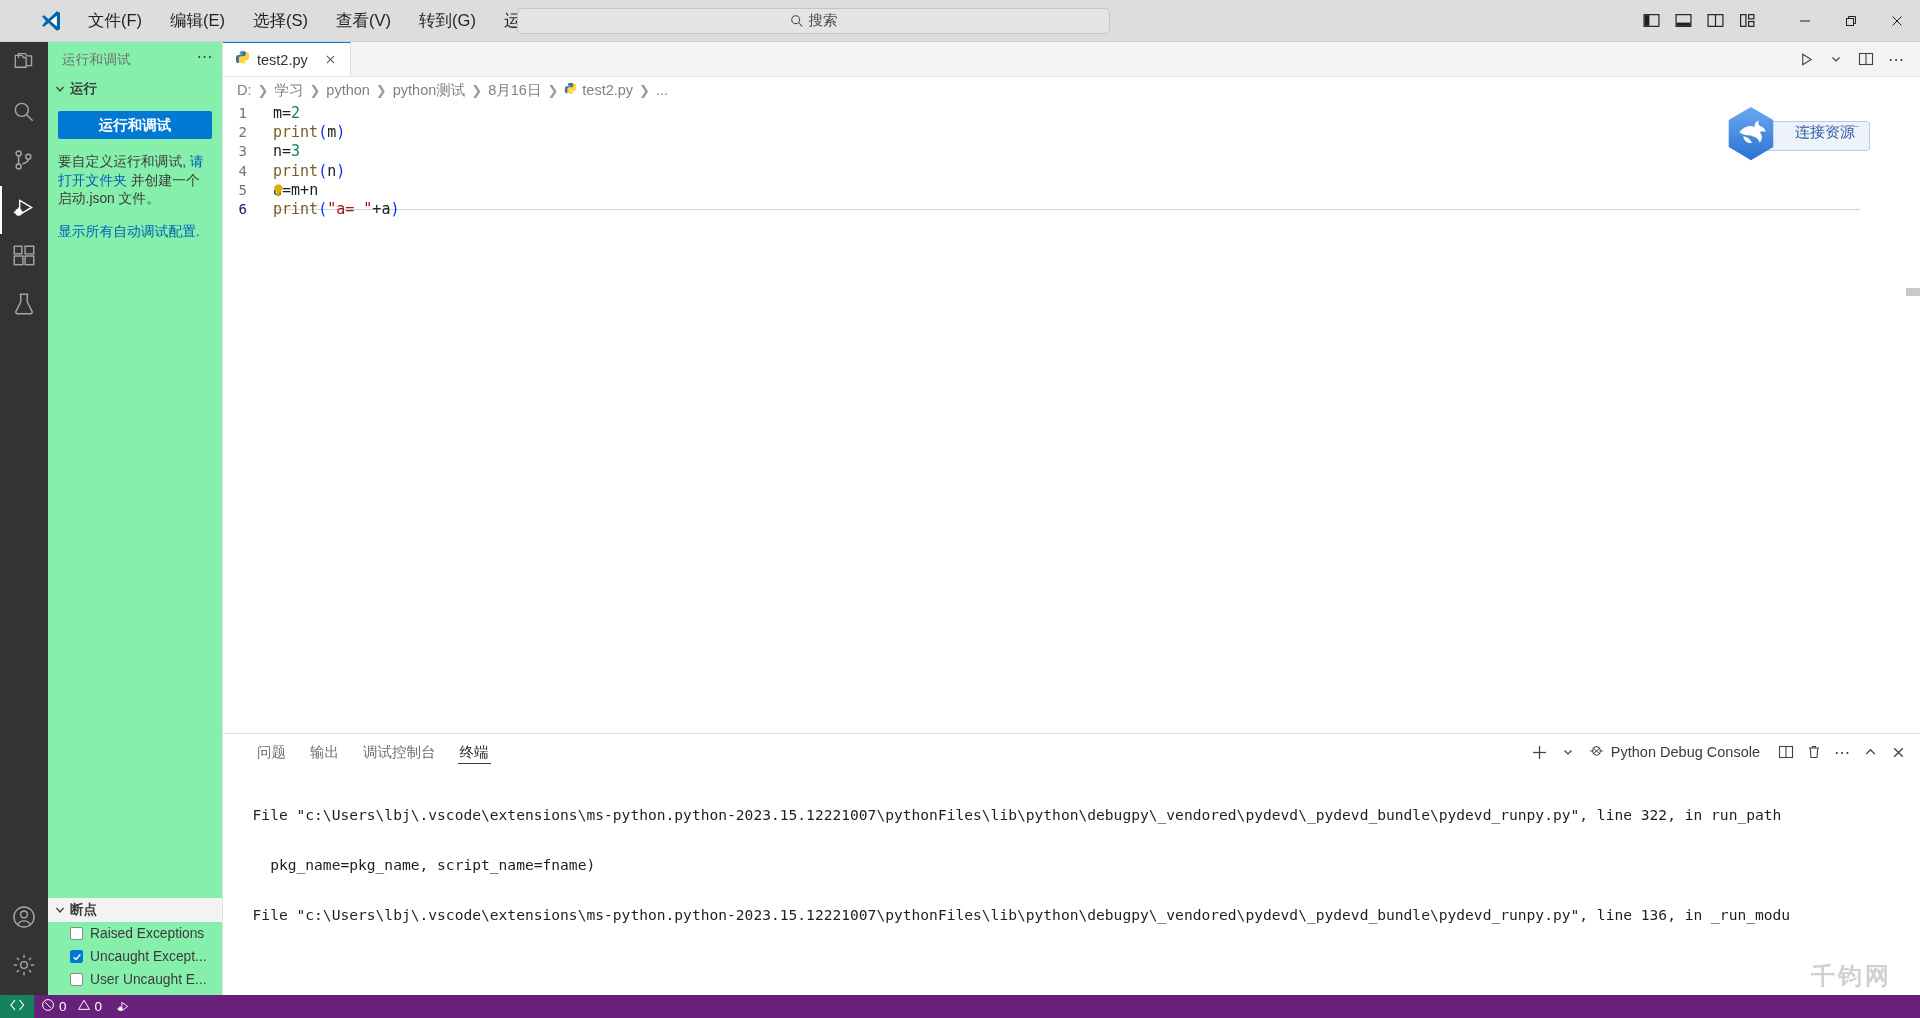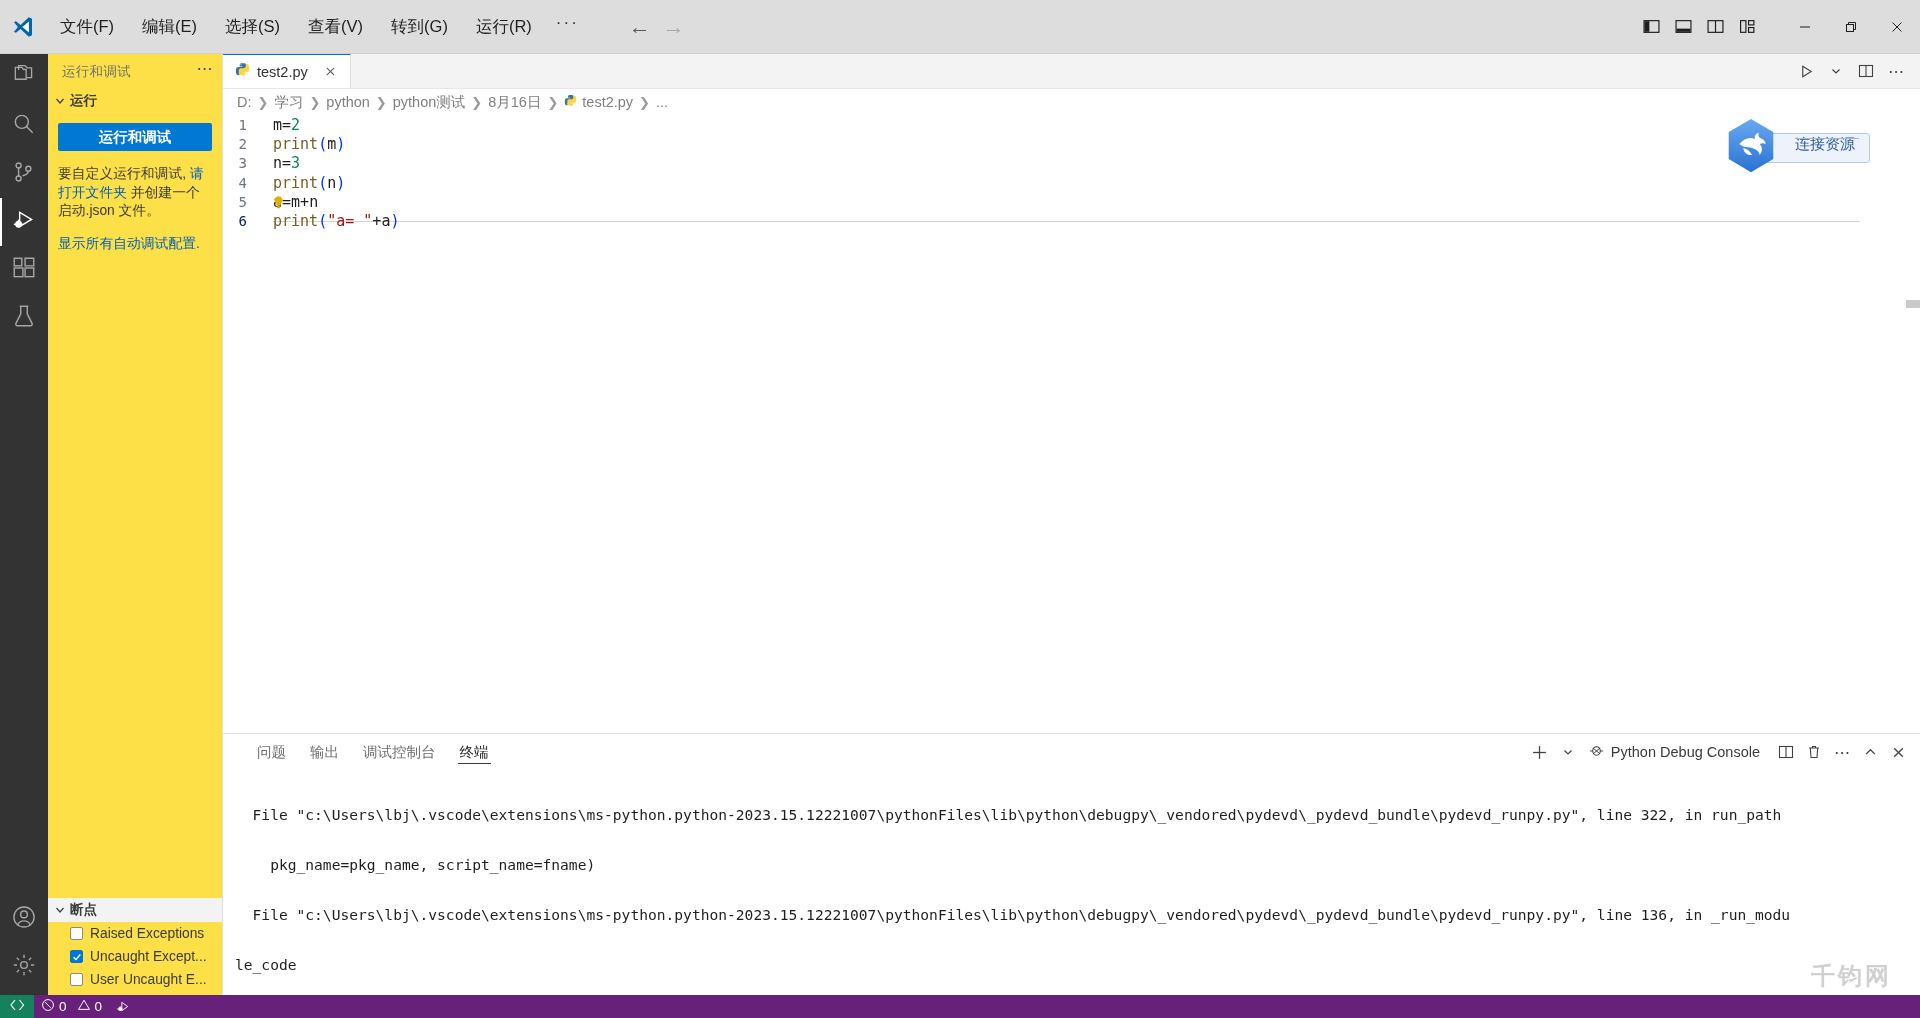--- a/index.html
+++ b/index.html
@@ -7,22 +7,22 @@
     width: 1920px; height: 1018px;
     overflow: hidden;
     font-family: "Liberation Sans", "DejaVu Sans", sans-serif;
     background: #ffffff;
     -webkit-font-smoothing: antialiased;
   }
   .app { width: 1920px; height: 1018px; display: flex; flex-direction: column; position: relative; }
 
   
   .titlebar {
-    height: 54px; background: #dddddd; display: flex; align-items: center;
-    flex: none; position: relative; border-bottom: 1px solid #d0d0d0;
+    height: 42px; background: #dddddd; display: flex; align-items: center;
+    flex: none; position: relative; border-bottom: 1px solid #d0d0d0; padding-left: 28px;
   }
   .vscode-logo { width: 46px; display: flex; align-items: center; justify-content: center; }
   .vscode-logo svg { display:block; }
   .menu { display: flex; align-items: center; height: 100%; }
   .menu-item {
     font-size: 16.5px; color: #1f1f1f; padding: 4px 12px; margin: 0 2px;
     cursor: default; white-space: nowrap; border-radius: 3px;
   }
   .menu-more { font-size: 17px; color: #333; padding: 0 14px 8px 10px; letter-spacing: 2px; }
   .navbtns { display: flex; align-items: center; gap: 4px; margin-left: 32px; }
@@ -52,21 +52,21 @@
     width: 48px; height: 48px; display: flex; align-items: center; justify-content: center;
     color: #a7a7a7; position: relative;
   }
   .ab-item.active { color: #ffffff; }
   .ab-item.active::before {
     content: ""; position: absolute; left: 0; top: 0; bottom: 0; width: 2px; background: #ffffff;
   }
   .ab-bottom { margin-top: auto; display: flex; flex-direction: column; align-items: center; padding-bottom: 4px; }
 
   
-  .sidebar { width: 175px; background: #fde047; flex: none; display: flex; flex-direction: column; border-right: 1px solid #e0e0e0; }
+  .sidebar { width: 175px; background: #86efac; flex: none; display: flex; flex-direction: column; border-right: 1px solid #e0e0e0; }
   .sb-header { height: 35px; display: flex; align-items: center; padding: 0 8px 0 14px; }
   .sb-title { font-size: 13.5px; color: #6f6f6f; flex: 1; letter-spacing: .3px;}
   .sb-dots { font-size: 16px; color: #444; padding-bottom: 6px; letter-spacing: 1.5px; }
   .section-head { display: flex; align-items: center; height: 24px; padding-left: 4px; gap: 2px; }
   .chev { width: 16px; height: 16px; display: flex; align-items: center; justify-content: center; color: #3c3c3c; }
   .section-title { font-size: 13.5px; font-weight: bold; color: #3b3b3b; }
   .run-body { padding: 10px 10px 0 10px; }
   .run-btn {
     background: #0078d4; color: #ffffff; height: 28px; border-radius: 2px;
     display: flex; align-items: center; justify-content: center; font-size: 14.5px; font-weight: bold;
@@ -182,20 +182,29 @@
       <div class="menu-item">编辑(E)</div>
       <div class="menu-item">选择(S)</div>
       <div class="menu-item">查看(V)</div>
       <div class="menu-item">转到(G)</div>
       <div class="menu-item">运行(R)</div>
       <div class="menu-more">···</div>
     </div>
     <div class="navbtns">
       <div class="navbtn">←</div>
       <div class="navbtn disabled">→</div>
+    </div>
+    <div class="searchbox">
+      <span class="sb-icon">
+        <svg width="14" height="14" viewBox="0 0 16 16">
+            <circle cx="6.5" cy="6.5" r="4.5" fill="none" stroke="#4a4a4a" stroke-width="1.2"></circle>
+            <line x1="10" y1="10" x2="14" y2="14.2" stroke="#4a4a4a" stroke-width="1.2"></line>
+          </svg>
+      </span>
+      <span class="sb-text">搜索</span>
     </div>
     <div class="tb-right">
       <div class="layout-icons">
         <div class="licon">
           <svg width="17" height="17" viewBox="0 0 16 16">
               <rect x="1" y="2.5" width="14" height="11" fill="none" stroke="#1f1f1f" stroke-width="1.1"></rect>
               <rect x="1.5" y="3" width="4.5" height="10" fill="#1f1f1f"></rect>
             </svg>
         </div>
         <div class="licon">
@@ -544,21 +553,20 @@
                   <line x1="10" y1="2" x2="2" y2="10" stroke="currentColor" stroke-width="1.2"></line>
                 </svg>
             </div>
           </div>
         </div>
 
         <div class="terminal">
           <div class="t-line">  File "c:\Users\lbj\.vscode\extensions\ms-python.python-2023.15.12221007\pythonFiles\lib\python\debugpy\_vendored\pydevd\_pydevd_bundle\pydevd_runpy.py", line 322, in run_path</div>
           <div class="t-line">    pkg_name=pkg_name, script_name=fname)</div>
           <div class="t-line">  File "c:\Users\lbj\.vscode\extensions\ms-python.python-2023.15.12221007\pythonFiles\lib\python\debugpy\_vendored\pydevd\_pydevd_bundle\pydevd_runpy.py", line 136, in _run_modu</div>
-          <div class="t-line">le_code</div>
           
           
           
           
           
           
           
         </div>
       </div>
 

